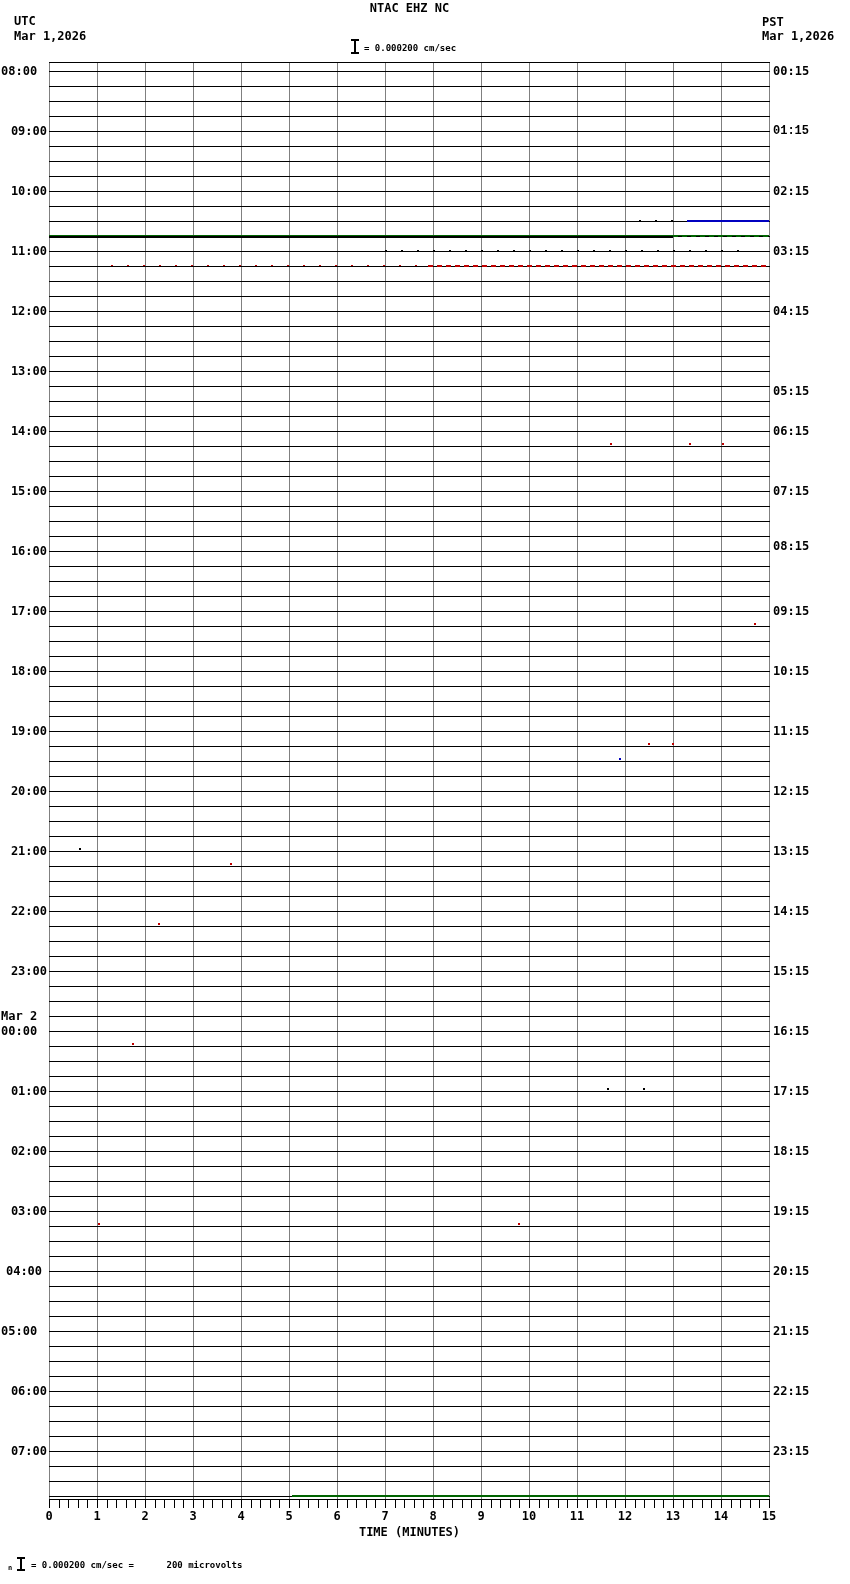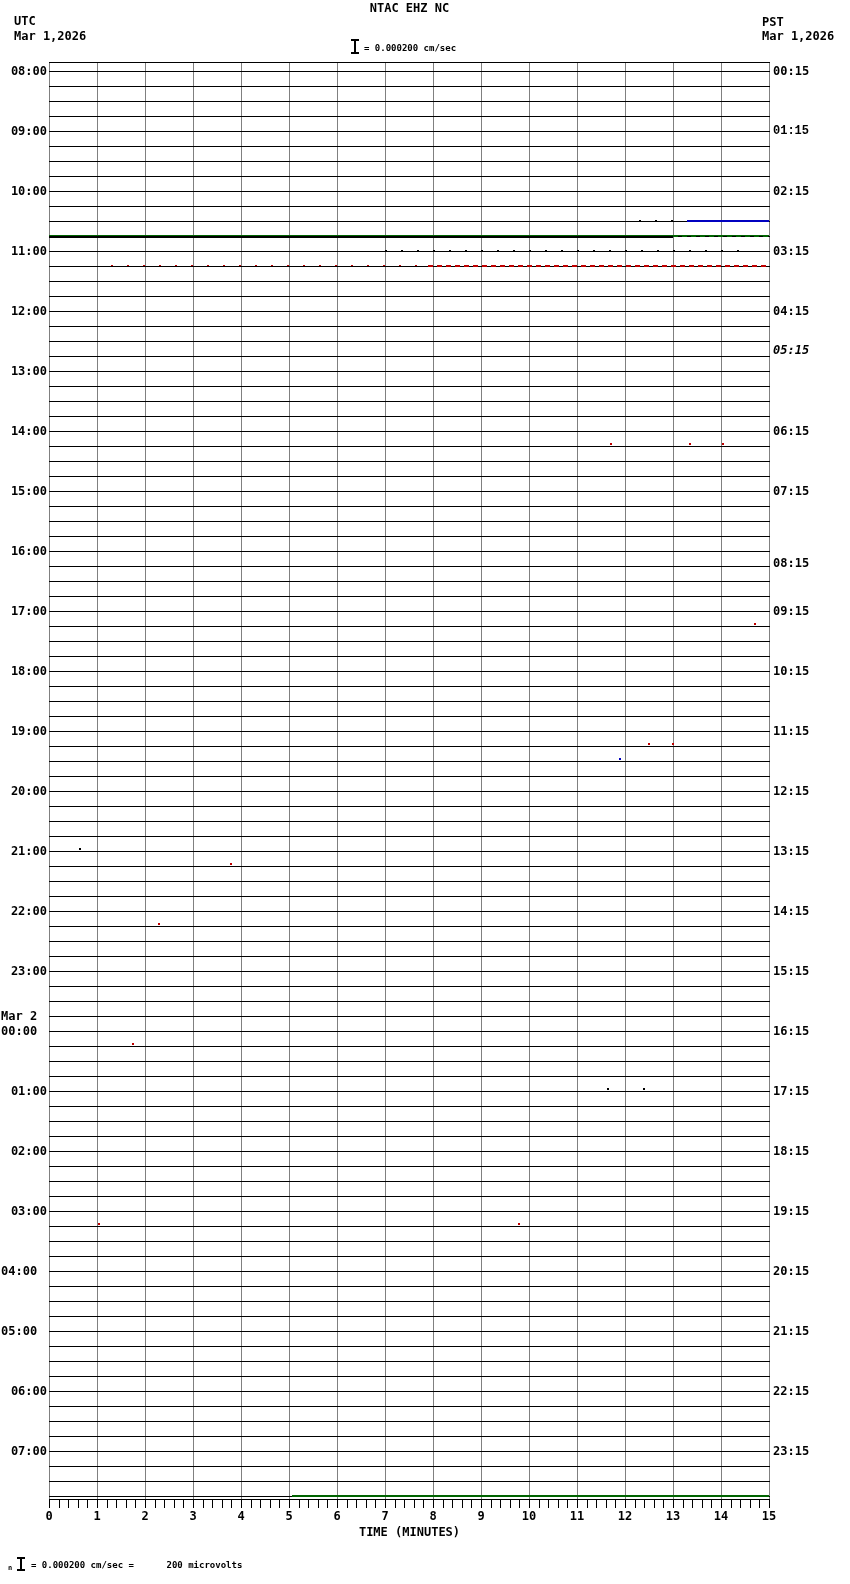--- a/index.html
+++ b/index.html
@@ -272,54 +272,54 @@
       <div class="t12 b" style="position: absolute; left: 509px; top: 1509px; width: 40px; text-align: center;">10</div>
       <div class="t12 b" style="position: absolute; left: 557px; top: 1509px; width: 40px; text-align: center;">11</div>
       <div class="t12 b" style="position: absolute; left: 605px; top: 1509px; width: 40px; text-align: center;">12</div>
       <div class="t12 b" style="position: absolute; left: 653px; top: 1509px; width: 40px; text-align: center;">13</div>
       <div class="t12 b" style="position: absolute; left: 701px; top: 1509px; width: 40px; text-align: center;">14</div>
       <div class="t12 b" style="position: absolute; left: 749px; top: 1509px; width: 40px; text-align: center;">15</div>
     </div>
   <div class="abs t12 b center" style="left:49px;top:1525px;width:721px;">TIME (MINUTES)</div>
 
   <div id="labels">
-      <div class="t12 b" style="position: absolute; left: 1px; top: 64px; width: 46px; text-align: right; white-space: pre;">08:00</div>
+      <div class="t12 b" style="position: absolute; left: 1px; top: 64px; width: 46px; white-space: pre;">08:00</div>
       <div class="t12 b" style="position: absolute; left: 1px; top: 124px; width: 46px; text-align: right; white-space: pre;">09:00</div>
       <div class="t12 b" style="position: absolute; left: 1px; top: 184px; width: 46px; text-align: right; white-space: pre;">10:00</div>
       <div class="t12 b" style="position: absolute; left: 1px; top: 244px; width: 46px; text-align: right; white-space: pre;">11:00</div>
       <div class="t12 b" style="position: absolute; left: 1px; top: 304px; width: 46px; text-align: right; white-space: pre;">12:00</div>
       <div class="t12 b" style="position: absolute; left: 1px; top: 364px; width: 46px; text-align: right; white-space: pre;">13:00</div>
       <div class="t12 b" style="position: absolute; left: 1px; top: 424px; width: 46px; text-align: right; white-space: pre;">14:00</div>
       <div class="t12 b" style="position: absolute; left: 1px; top: 484px; width: 46px; text-align: right; white-space: pre;">15:00</div>
       <div class="t12 b" style="position: absolute; left: 1px; top: 544px; width: 46px; text-align: right; white-space: pre;">16:00</div>
       <div class="t12 b" style="position: absolute; left: 1px; top: 604px; width: 46px; text-align: right; white-space: pre;">17:00</div>
       <div class="t12 b" style="position: absolute; left: 1px; top: 664px; width: 46px; text-align: right; white-space: pre;">18:00</div>
       <div class="t12 b" style="position: absolute; left: 1px; top: 724px; width: 46px; text-align: right; white-space: pre;">19:00</div>
       <div class="t12 b" style="position: absolute; left: 1px; top: 784px; width: 46px; text-align: right; white-space: pre;">20:00</div>
       <div class="t12 b" style="position: absolute; left: 1px; top: 844px; width: 46px; text-align: right; white-space: pre;">21:00</div>
       <div class="t12 b" style="position: absolute; left: 1px; top: 904px; width: 46px; text-align: right; white-space: pre;">22:00</div>
       <div class="t12 b" style="position: absolute; left: 1px; top: 964px; width: 46px; text-align: right; white-space: pre;">23:00</div>
       <div class="t12 b" style="position: absolute; left: 1px; top: 1009px; width: 46px; text-align: left; white-space: pre;">Mar 2
 00:00</div>
       <div class="t12 b" style="position: absolute; left: 1px; top: 1084px; width: 46px; text-align: right; white-space: pre;">01:00</div>
       <div class="t12 b" style="position: absolute; left: 1px; top: 1144px; width: 46px; text-align: right; white-space: pre;">02:00</div>
       <div class="t12 b" style="position: absolute; left: 1px; top: 1204px; width: 46px; text-align: right; white-space: pre;">03:00</div>
-      <div class="t12 b" style="position: absolute; left: 1px; top: 1264px; width: 46px; text-align: left; white-space: pre;">04:00</div>
+      <div class="t12 b" style="position: absolute; left: 1px; top: 1264px; width: 46px; text-align: center; white-space: pre;">04:00</div>
       <div class="t12 b" style="position: absolute; left: 1px; top: 1324px; width: 46px; text-align: left; white-space: pre;">05:00</div>
       <div class="t12 b" style="position: absolute; left: 1px; top: 1384px; width: 46px; text-align: right; white-space: pre;">06:00</div>
       <div class="t12 b" style="position: absolute; left: 1px; top: 1444px; width: 46px; text-align: right; white-space: pre;">07:00</div>
       <div class="t12 b" style="position: absolute; left: 773px; top: 64px; width: 60px;">00:15</div>
       <div class="t12 b" style="position: absolute; left: 773px; top: 124px; width: 60px; font-family: Liberation Mono, monospace;">01:15</div>
       <div class="t12 b" style="position: absolute; left: 773px; top: 184px; width: 60px;">02:15</div>
       <div class="t12 b" style="position: absolute; left: 773px; top: 244px; width: 60px;">03:15</div>
       <div class="t12 b" style="position: absolute; left: 773px; top: 304px; width: 60px;">04:15</div>
-      <div class="t12 b" style="position: absolute; left: 773px; top: 343px; width: 60px; font-style: italic;">05:15</div>
+      <div class="t12 b" style="position: absolute; left: 773px; top: 384px; width: 60px;">05:15</div>
       <div class="t12 b" style="position: absolute; left: 773px; top: 424px; width: 60px;">06:15</div>
       <div class="t12 b" style="position: absolute; left: 773px; top: 484px; width: 60px;">07:15</div>
-      <div class="t12 b" style="position: absolute; left: 773px; top: 556px; width: 60px;">08:15</div>
+      <div class="t12 b" style="position: absolute; left: 773px; top: 539px; width: 60px;">08:15</div>
       <div class="t12 b" style="position: absolute; left: 773px; top: 604px; width: 60px;">09:15</div>
       <div class="t12 b" style="position: absolute; left: 773px; top: 664px; width: 60px;">10:15</div>
       <div class="t12 b" style="position: absolute; left: 773px; top: 724px; width: 60px;">11:15</div>
       <div class="t12 b" style="position: absolute; left: 773px; top: 784px; width: 60px;">12:15</div>
       <div class="t12 b" style="position: absolute; left: 773px; top: 844px; width: 60px;">13:15</div>
       <div class="t12 b" style="position: absolute; left: 773px; top: 904px; width: 60px;">14:15</div>
       <div class="t12 b" style="position: absolute; left: 773px; top: 964px; width: 60px;">15:15</div>
       <div class="t12 b" style="position: absolute; left: 773px; top: 1024px; width: 60px;">16:15</div>
       <div class="t12 b" style="position: absolute; left: 773px; top: 1084px; width: 60px;">17:15</div>
       <div class="t12 b" style="position: absolute; left: 773px; top: 1144px; width: 60px;">18:15</div>

